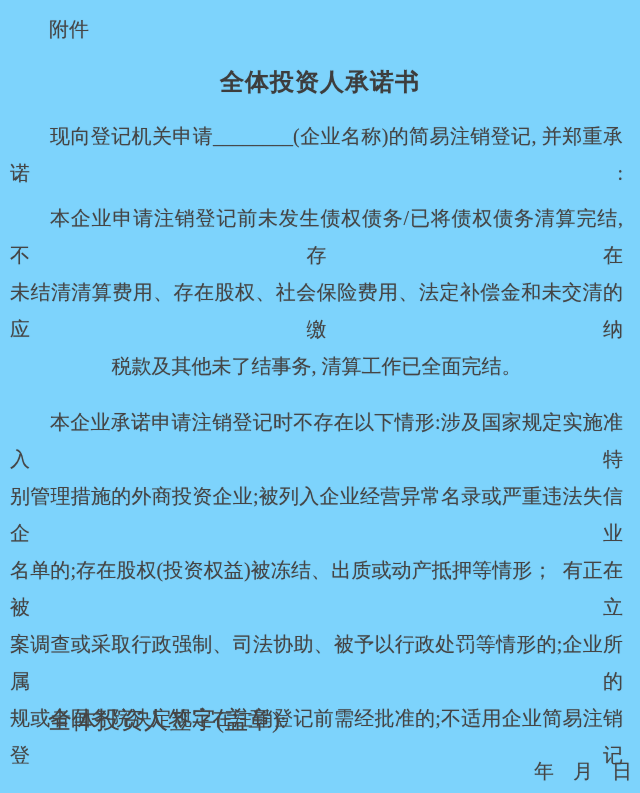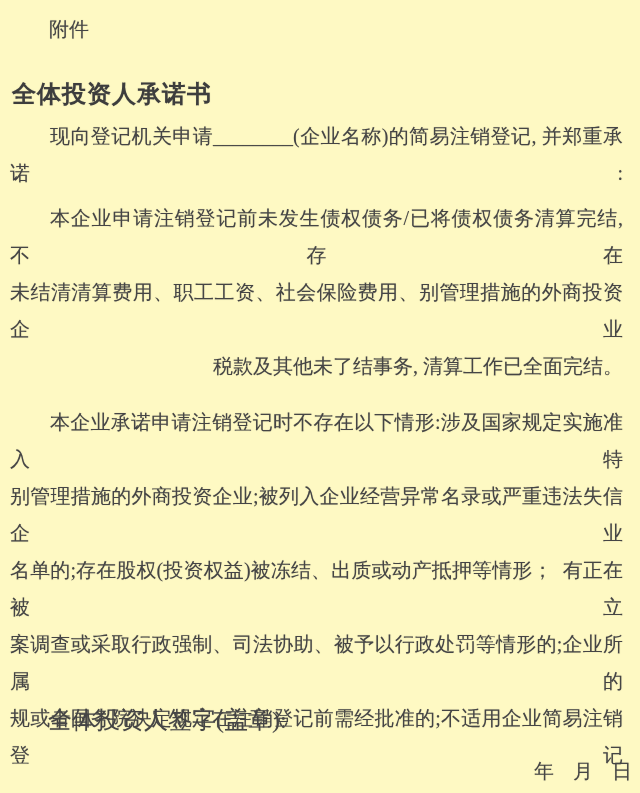--- a/index.html
+++ b/index.html
@@ -4,56 +4,57 @@
 <style>
   html, body { margin: 0; padding: 0; }
   body {
     background: #ffffff;
     font-family: "Liberation Serif", "DejaVu Serif", serif;
   }
   .page {
     position: relative;
     width: 640px;
     height: 793px;
-    background: #fef9c3;
+    background: #7dd3fc;
     color: #454545;
     overflow: hidden;
     text-shadow: 0 0 1px rgba(70,70,70,0.35);
   }
   .attachment-label {
     position: absolute;
     left: 49px;
     top: 17px;
     font-size: 20px;
     line-height: 24px;
   }
   .doc-title {
     position: absolute;
     left: 0;
     right: 0;
     top: 66px;
-    margin: 12px;
+    margin: 0;
+    text-align: center;
     font-size: 24px;
     font-weight: bold;
     letter-spacing: 1px;
     color: #3d3d3d;
   }
   .doc-body {
     position: absolute;
     left: 10px;
     top: 118px;
     width: 613px;
   }
   .paragraph { margin: 0; }
   .paragraph + .paragraph { margin-top: 8px; }
   .paragraph.p-circumstances { margin-top: 19px; }
   .line {
     font-size: 20px;
     line-height: 37px;
-    text-align: right;
+    text-align: center;
   }
   .line.fill {
     text-align: justify;
     text-align-last: justify;
   }
   .line.indent { text-indent: 40px; }
   .signature-line {
     position: absolute;
     left: 48px;
     top: 705px;
@@ -77,21 +78,21 @@
   <div class="attachment-label">附件</div>
 
   <h1 class="doc-title">全体投资人承诺书</h1>
 
   <div class="doc-body">
       <div class="paragraph">
         <div class="line indent fill">现向登记机关申请________(企业名称)的简易注销登记, 并郑重承诺:</div>
       </div>
       <div class="paragraph">
         <div class="line indent fill">本企业申请注销登记前未发生债权债务/已将债权债务清算完结, 不存在</div>
-        <div class="line fill">未结清清算费用、职工工资、社会保险费用、别管理措施的外商投资企业</div>
+        <div class="line fill">未结清清算费用、存在股权、社会保险费用、法定补偿金和未交清的应缴纳</div>
         <div class="line">税款及其他未了结事务, 清算工作已全面完结。</div>
       </div>
       <div class="paragraph p-circumstances">
         <div class="line indent fill">本企业承诺申请注销登记时不存在以下情形:涉及国家规定实施准入特</div>
         <div class="line fill">别管理措施的外商投资企业;被列入企业经营异常名录或严重违法失信企业</div>
         <div class="line fill">名单的;存在股权(投资权益)被冻结、出质或动产抵押等情形；&nbsp; 有正在被立</div>
         <div class="line fill">案调查或采取行政强制、司法协助、被予以行政处罚等情形的;企业所属的</div>
         <div class="line fill">规或者国务院决定规定在注销登记前需经批准的;不适用企业简易注销登记</div>
       </div>
     </div>

